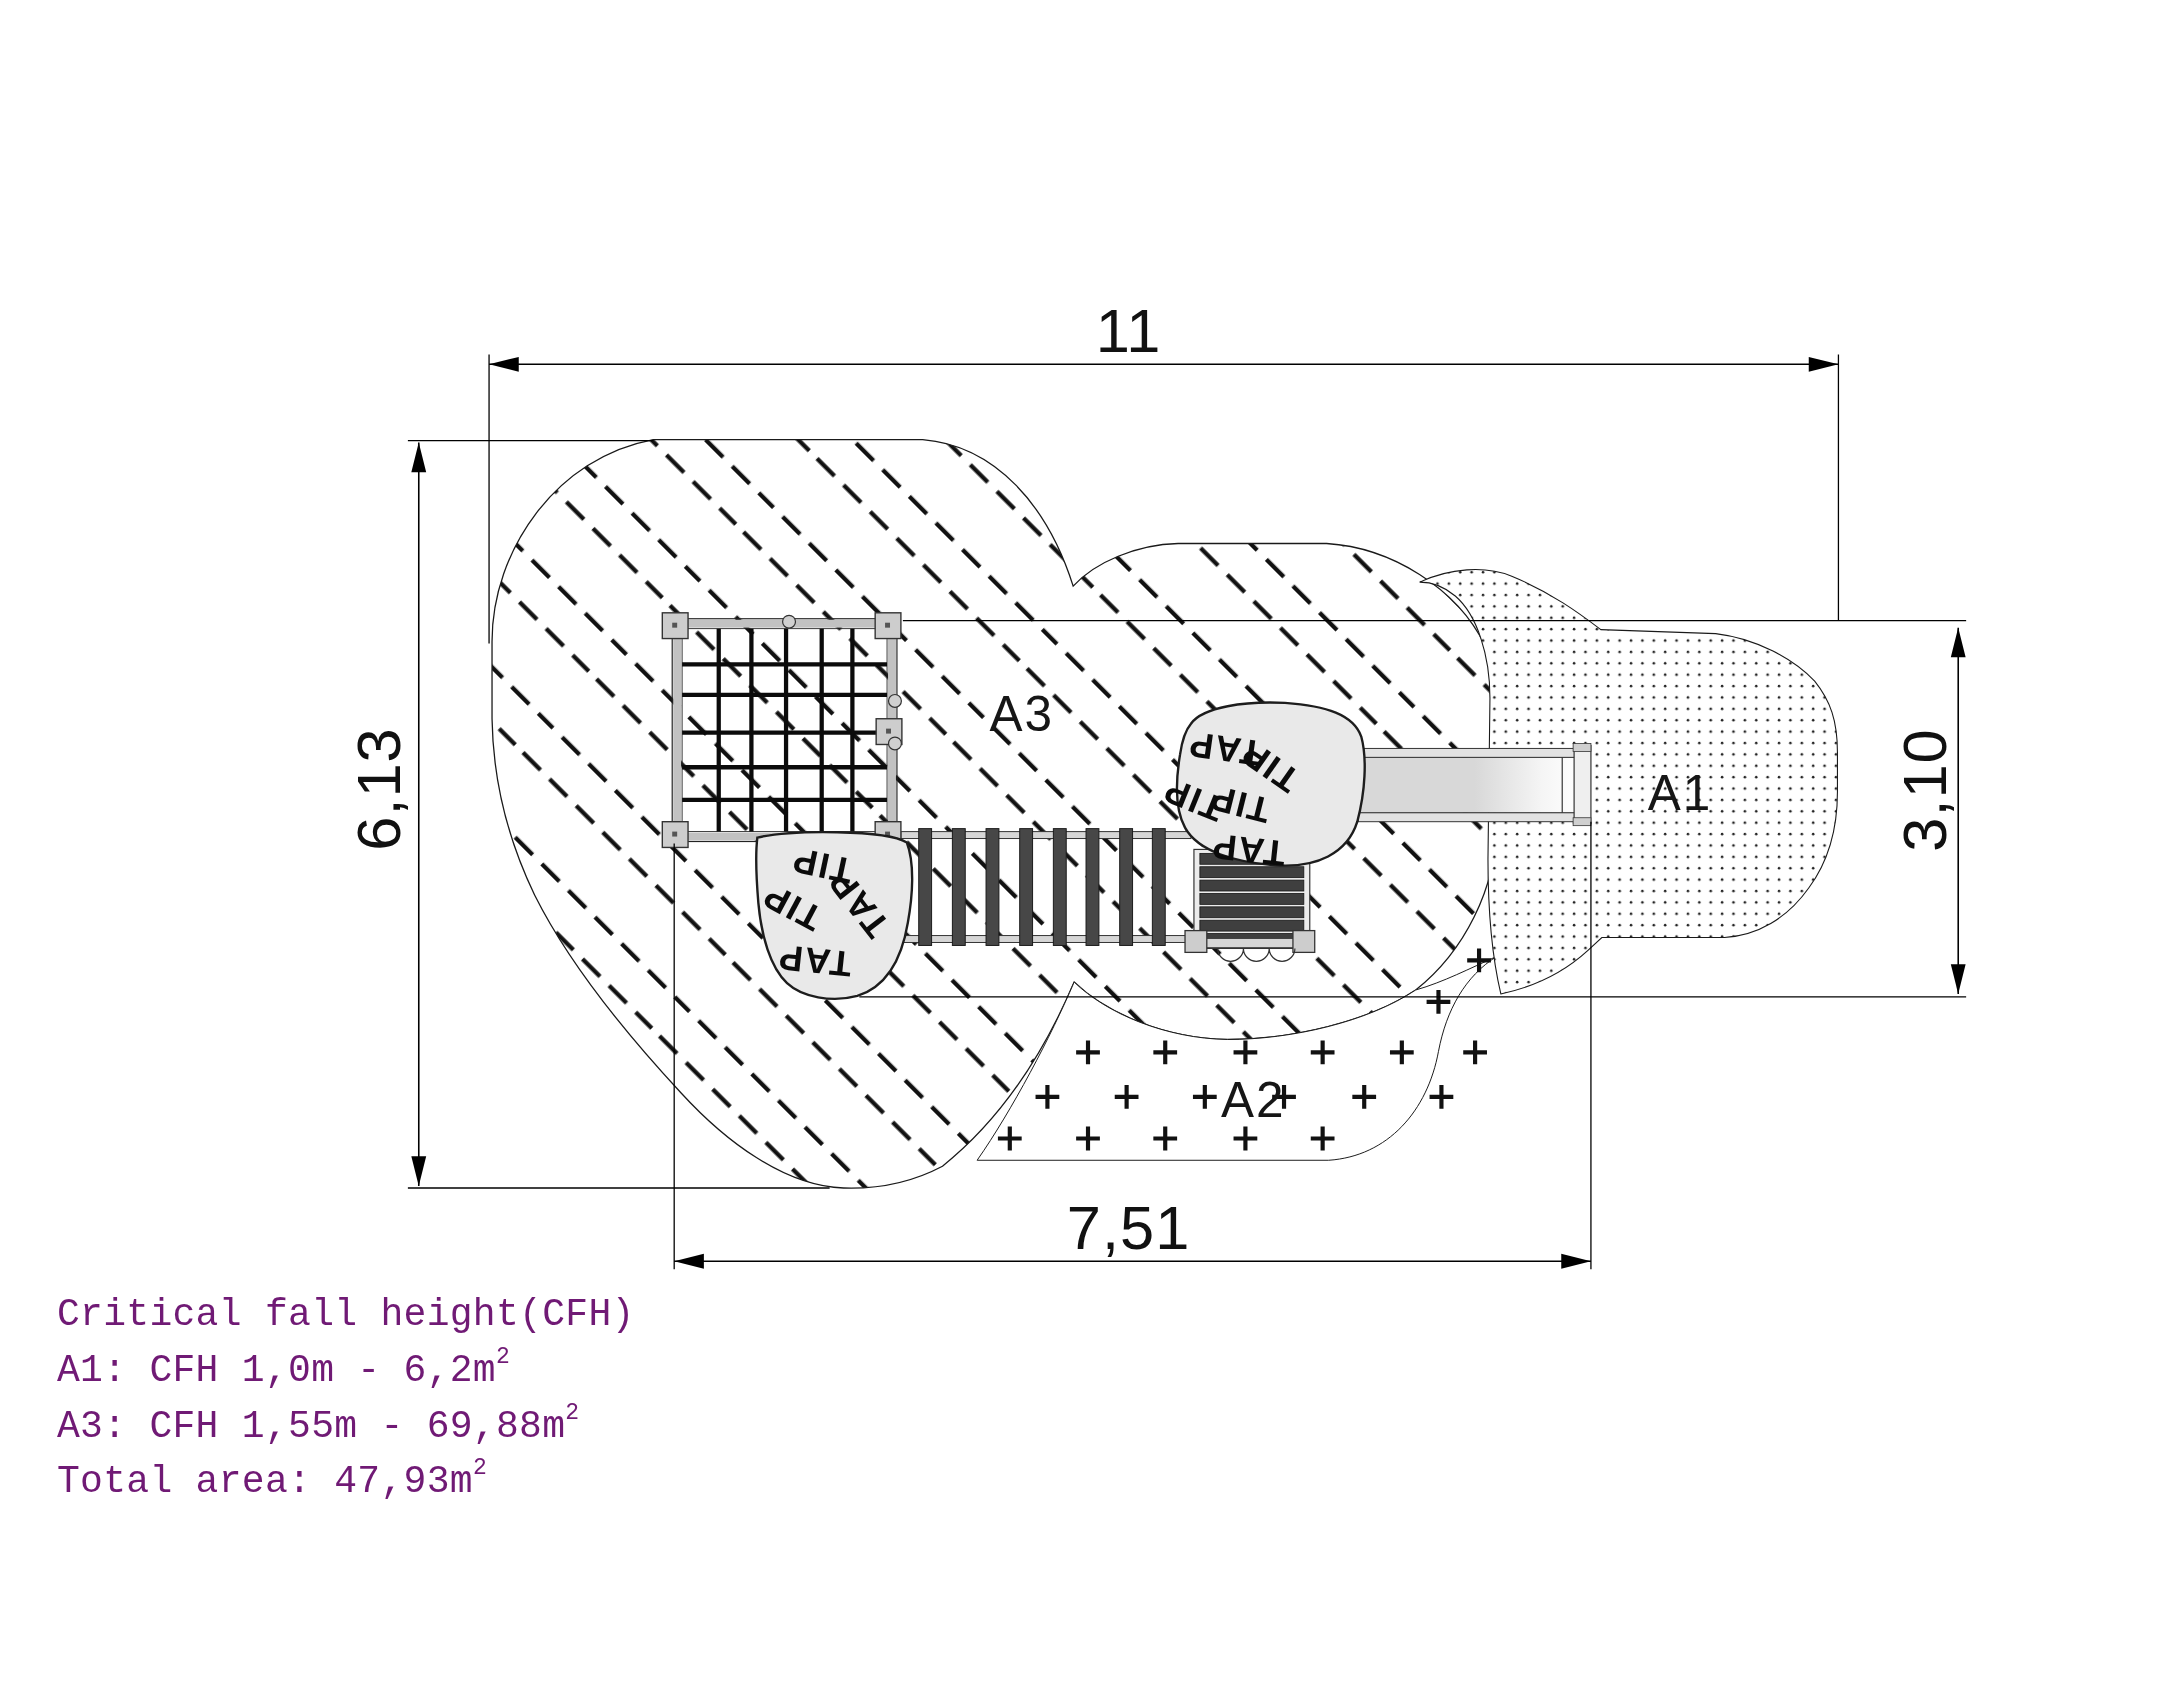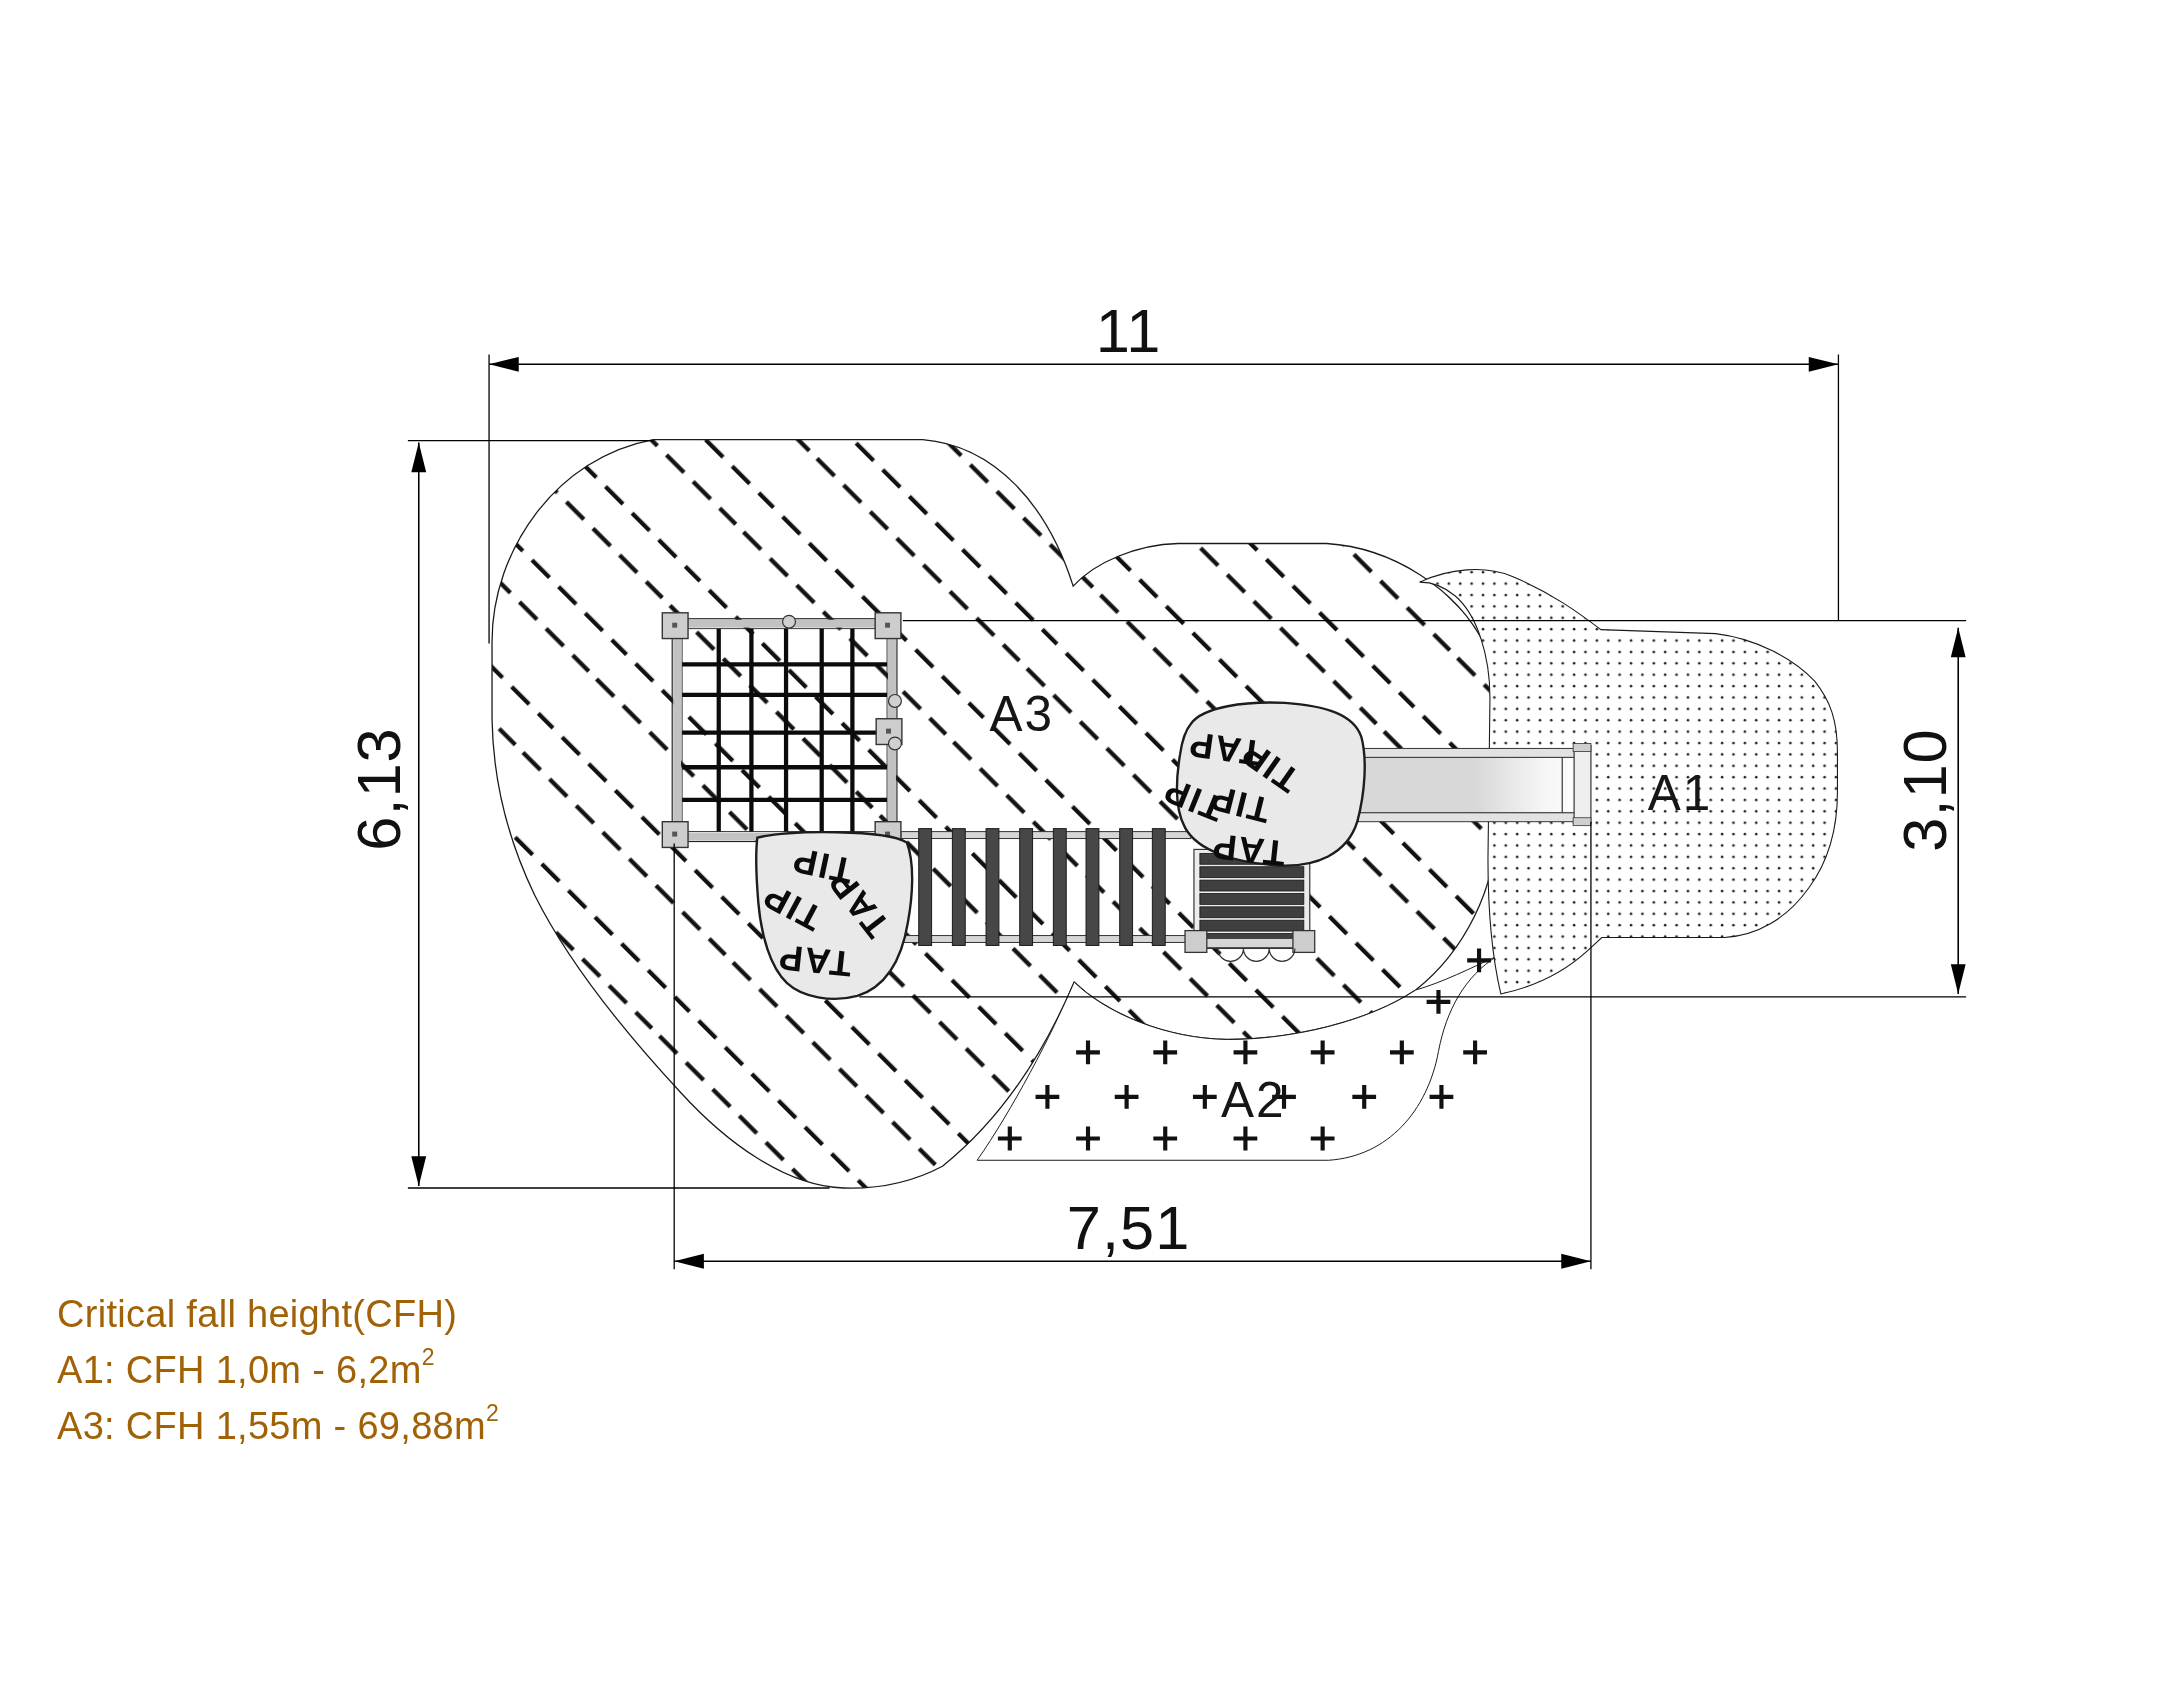--- a/index.html
+++ b/index.html
@@ -1,19 +1,19 @@
 <!DOCTYPE html>
 <html><head>
 <meta charset="utf-8">
 <style>
   html,body{margin:0;padding:0;background:#fff;}
   body{width:2178px;height:1683px;position:relative;font-family:"Liberation Sans",sans-serif;}
   #stage{position:absolute;left:0;top:0;width:2178px;height:1683px;}
   svg{display:block;}
-  .notes{position:absolute;left:57px;top:1291px;color:#a16207;font-size:38px;line-height:47px;letter-spacing:0.3px;}
+  .notes{position:absolute;left:57px;top:1291px;color:#701a75;font-size:38px;line-height:47px;letter-spacing:0.3px;font-family:Liberation Mono, monospace;}
   .notes .nline{white-space:nowrap;}
   .notes sup{font-size:23px;position:relative;top:-4px;vertical-align:super;}
   .dimtext{font-size:62px;fill:#111;letter-spacing:1px;}
   .arealabel{font-size:50px;fill:#161616;letter-spacing:2px;}
   .logoword{font-size:36px;font-weight:bold;fill:#0b0b0b;letter-spacing:2px;}
 </style>
 </head>
 <body>
 
 <div id="stage">
@@ -191,15 +191,16 @@
     <text class="arealabel" x="1032" y="738" text-anchor="middle">A3</text>
     <text class="arealabel" x="1697" y="818" text-anchor="middle">A1</text>
     <text class="arealabel" x="1266" y="1128" text-anchor="middle">A2</text>
   </g>
 </svg>
 
   <div class="notes">
     <div class="nline">Critical fall height(CFH)</div>
     <div class="nline"><span>A1: CFH 1,0m - 6,2m</span><sup>2</sup></div>
     <div class="nline"><span>A3: CFH 1,55m - 69,88m</span><sup>2</sup></div>
+    <div class="nline"><span>Total area: 47,93m</span><sup>2</sup></div>
   </div>
 </div>
 
 
 </body></html>

